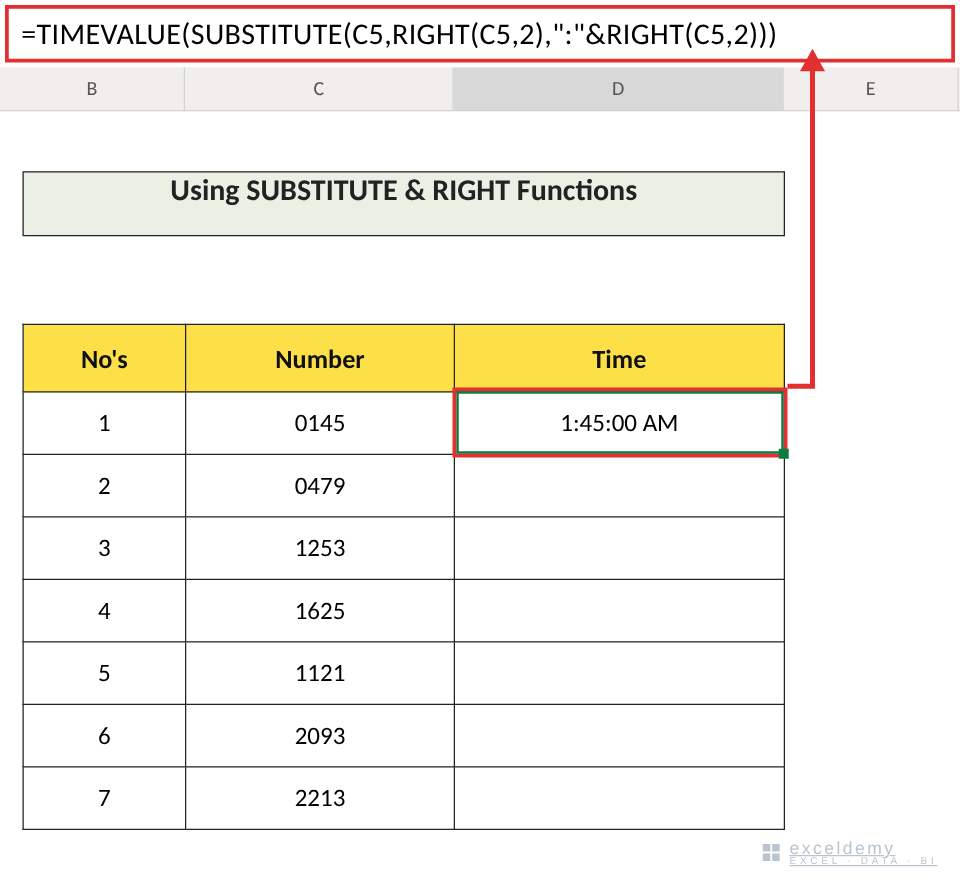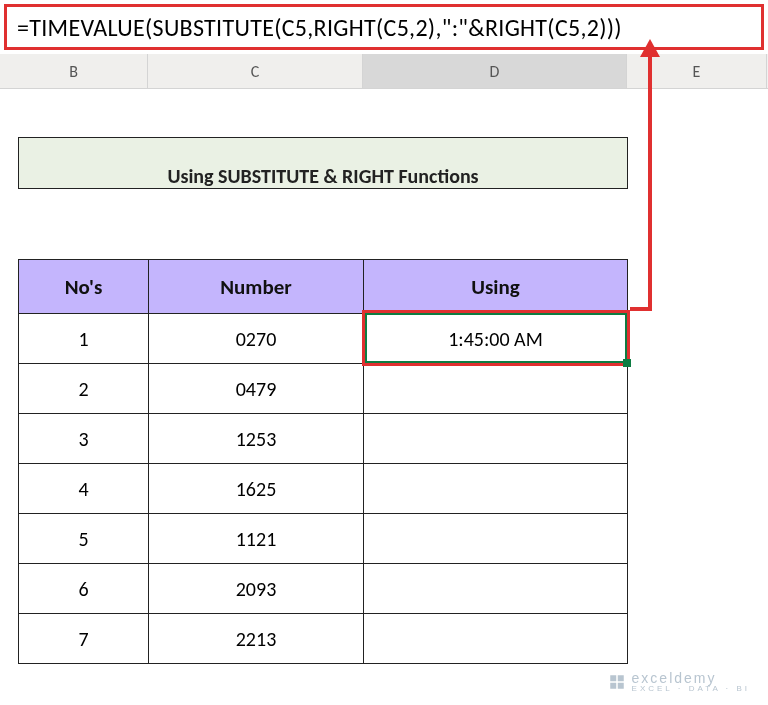--- a/index.html
+++ b/index.html
@@ -47,42 +47,42 @@
   .sheet { position: relative; }
   .title-row {
     position: absolute;
     left: 18px;
     top: 48px;
     width: 610px;
     height: 52px;
     background: #eaf1e4;
     border: 1.5px solid #222;
     display: flex;
-    align-items: flex-end;
+    align-items: flex-start;
     justify-content: center;
-    font-size: 20px;
+    font-size: 24px;
     font-weight: bold;
     color: #222;
   }
   .data-table {
     position: absolute;
     left: 18px;
     top: 170px;
     border-collapse: collapse;
   }
   .data-table td, .data-table th {
     border: 1.5px solid #222;
     height: 50px;
     text-align: center;
     font-size: 20px;
     font-weight: normal;
     padding: 0 6px;
   }
   .data-table th {
-    background: #c4b5fd;
+    background: #fde047;
     font-weight: bold;
     font-size: 21px;
     color: #111;
     height: 54px;
   }
   .data-table .col-nos { width: 130px; }
   .data-table .col-num { width: 215px; }
   .data-table .col-time { width: 264px; }
   .active-cell-overlay {
     position: absolute;
@@ -119,20 +119,21 @@
     position: absolute;
     bottom: 12px;
     right: 18px;
     color: #b8c5d0;
     font-size: 14px;
     letter-spacing: 2px;
     display: flex;
     align-items: center;
     gap: 6px;
     font-family: Arial, sans-serif;
+    text-decoration: underline;
   }
   .watermark .sub {
     font-size: 8px;
     letter-spacing: 3px;
     display: block;
     margin-top: -2px;
   }
   .watermark-icon {
     width: 18px; height: 18px;
     display: inline-block;
@@ -156,25 +157,25 @@
 
   <div class="title-row">
     <span>Using SUBSTITUTE &amp; RIGHT Functions</span>
   </div>
 
   <table class="data-table">
     <tbody>
         <tr>
       <th class="col-nos">No's</th>
       <th class="col-num">Number</th>
-      <th class="col-time">Using</th>
+      <th class="col-time">Time</th>
     </tr>
     <tr>
       <td class="col-nos">1</td>
-      <td class="col-num">0270</td>
+      <td class="col-num">0145</td>
       <td class="col-time">1:45:00 AM</td>
     </tr>
     <tr>
       <td class="col-nos">2</td>
       <td class="col-num">0479</td>
       <td class="col-time"></td>
     </tr>
     <tr>
       <td class="col-nos">3</td>
       <td class="col-num">1253</td>

